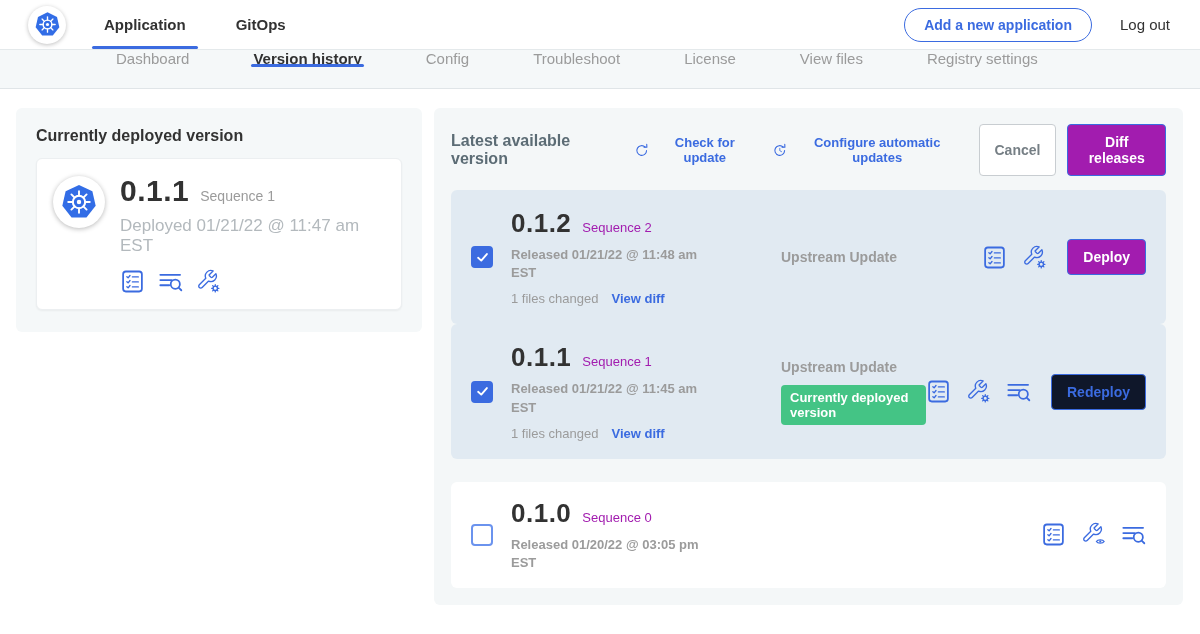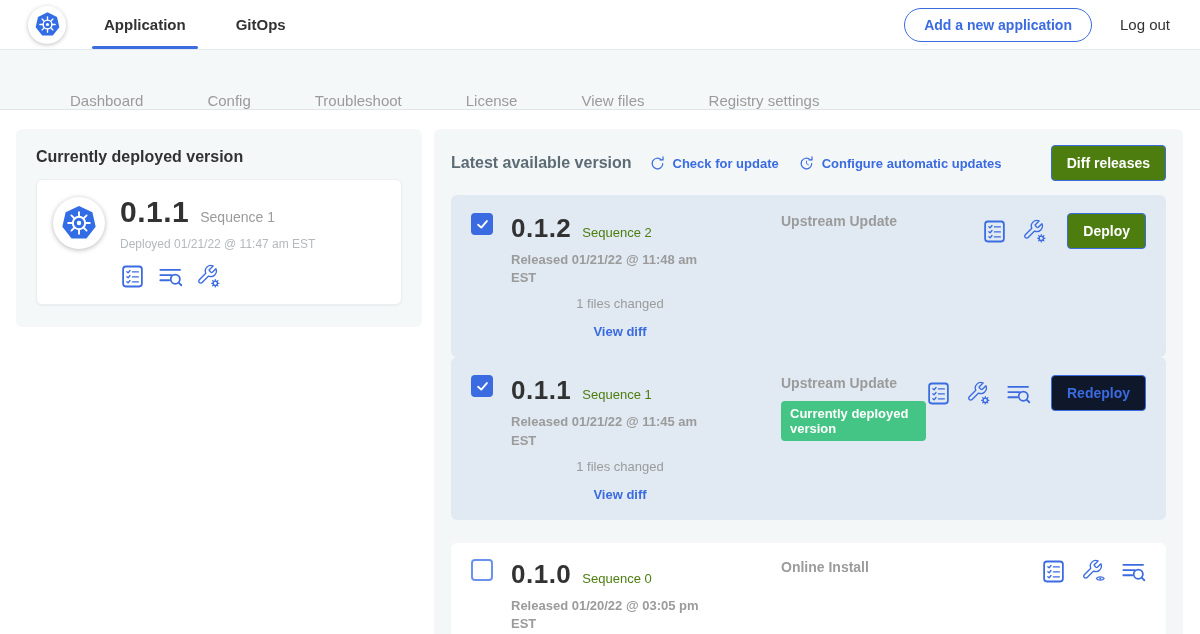--- a/index.html
+++ b/index.html
@@ -43,26 +43,26 @@
   .topnav-right { margin-left: auto; display: flex; align-items: center; gap: 28px; }
   .pill-btn {
     border: 1px solid #3b6be0; color: #3b6be0; background: #fff;
     font-family: inherit; font-size: 14px; font-weight: 700;
     border-radius: 17px; padding: 8px 19px; cursor: pointer;
   }
   .logout { font-size: 15px; color: #323232; cursor: pointer; }
 
   
   .subnav {
-    height: 61px;
+    height: 40px;
     background: #f5f8f9;
     border-top: 1px solid #e4e9eb;
     border-bottom: 1px solid #e0e5e8;
-    display: flex; align-items: flex-end;
-    padding-left: 70px; gap: 64px;
+    display: flex; align-items: flex-start;
+    padding-left: 116px; gap: 64px;
     font-size: 15px; color: #9b9b9b;
   }
   .subnav-tab { display: flex; align-items: center; position: relative; cursor: pointer; white-space: nowrap; }
   .subnav-tab.active { color: #323232; font-weight: 700; }
   .subnav-tab.active::after {
     content: ""; position: absolute; left: -2px; right: -2px; bottom: 0;
     height: 3px; background: #3b6be0; border-radius: 2px;
   }
 
   
@@ -82,63 +82,63 @@
   }
   .deployed-logo {
     width: 52px; height: 52px; border-radius: 50%;
     background: #fff; box-shadow: 0 1px 5px rgba(0,0,0,.28);
     display: flex; align-items: center; justify-content: center; flex: 0 0 auto;
     margin-top: 2px;
   }
   .v-line { display: flex; align-items: baseline; gap: 11px; }
   .v-num-lg { font-size: 30px; font-weight: 700; color: #323232; letter-spacing: .5px; }
   .v-seq { font-size: 14px; color: #9b9b9b; }
-  .deployed-at { font-size: 12px; color: #b3b9bd; margin-top: 8px; }
+  .deployed-at { font-size: 17px; color: #b3b9bd; margin-top: 8px; }
   .icon-row { display: flex; align-items: center; gap: 13px; margin-top: 13px; color: #3b6be0; }
   .icon-btn { color: #3b6be0; cursor: pointer; background: none; border: none; padding: 0; }
 
   
   .available-card {
     flex: 1 1 auto;
     background: #f4f7f8; border-radius: 6px;
     padding: 16px 17px 17px;
   }
   .avail-header { display: flex; align-items: center; gap: 19px; margin-bottom: 14px; }
   .avail-title { font-size: 16px; font-weight: 700; color: #5c6c75; margin-right: -2px; }
   .link-btn {
     display: flex; align-items: center; gap: 7px;
     color: #3b6be0; font-size: 13px; font-weight: 700;
     background: none; border: none; font-family: inherit; cursor: pointer;
   }
   .hdr-buttons { margin-left: auto; display: flex; gap: 11px; }
   .btn { font-family: inherit; font-size: 14px; font-weight: 700; border-radius: 4px; padding: 9px 15px; cursor: pointer; }
   .btn-secondary { background: #fff; color: #767f85; border: 1px solid #c8cdd1; }
-  .btn-primary { background: #4d7c0f; color: #fff; border: 1px solid #3b6be0; }
+  .btn-primary { background: #a21caf; color: #fff; border: 1px solid #3b6be0; }
   .btn-outline { background: #0f172a; color: #3b6be0; border: 1px solid #3b6be0; }
 
   .version-row {
     background: #e1eaf2; border-radius: 6px;
-    padding: 18px 20px; display: flex; align-items: flex-start;
+    padding: 18px 20px; display: flex; align-items: center;
   }
   .version-row.plain { background: #fff; padding: 16px 20px; }
   .checkbox {
     width: 22px; height: 22px; border-radius: 4px;
     border: 2px solid #6b93ee; background: #fff;
     flex: 0 0 auto; margin-right: 18px; cursor: pointer;
     display: flex; align-items: center; justify-content: center; color: #fff;
   }
   .checkbox.checked { background: #3b6be0; border-color: #3b6be0; }
   .checkbox svg { display: none; }
   .checkbox.checked svg { display: block; }
 
   .vblock { width: 218px; flex: 0 0 auto; }
   .v-num { font-size: 26px; font-weight: 700; color: #323232; letter-spacing: .5px; }
-  .v-seq-sm { font-size: 13px; color: #4d7c0f; }
+  .v-seq-sm { font-size: 13px; color: #a21caf; }
   .released { font-size: 13px; font-weight: 700; color: #9b9b9b; margin-top: 7px; width: 190px; line-height: 1.4; }
-  .diff-line { margin-top: 9px; display: flex; align-items: center; gap: 13px; font-size: 13px; flex-direction: column; }
+  .diff-line { margin-top: 9px; display: flex; align-items: center; gap: 13px; font-size: 13px; }
   .files-changed { color: #9b9b9b; }
   .view-diff { color: #3b6be0; font-weight: 700; cursor: pointer; }
 
   .mblock { flex: 1 1 auto; padding-left: 52px; }
   .source { font-size: 14px; font-weight: 700; color: #9b9b9b; }
   .badge {
     display: inline-block; margin-top: 10px;
     font-size: 13px; font-weight: 700; color: #fff;
     border-radius: 4px; padding: 5px 9px;
   }
@@ -241,20 +241,21 @@
     <div class="app-tab">GitOps</div>
   </nav>
   <div class="topnav-right">
     <button class="pill-btn">Add a new application</button>
     <span class="logout">Log out</span>
   </div>
 </header>
 
 <nav class="subnav">
   <div class="subnav-tab">Dashboard</div>
+  <div class="subnav-tab active">Version history</div>
   <div class="subnav-tab">Config</div>
   <div class="subnav-tab">Troubleshoot</div>
   <div class="subnav-tab">License</div>
   <div class="subnav-tab">View files</div>
   <div class="subnav-tab">Registry settings</div>
 </nav>
 
 <main class="main">
 
   <aside class="deployed-card">
@@ -303,20 +304,21 @@
           </svg>
         <span>Check for update</span>
       </button>
       <button class="link-btn">
         <svg class="ic" width="17" height="17">
             <use href="#sym-schedule"></use>
           </svg>
         <span>Configure automatic updates</span>
       </button>
       <div class="hdr-buttons">
+        <button class="btn btn-secondary">Cancel</button>
         <button class="btn btn-primary">Diff releases</button>
       </div>
     </div>
 
     <div class="version-row">
       <div class="checkbox checked">
         <svg class="ic" width="15" height="15">
             <use href="#sym-check"></use>
           </svg>
       </div>
@@ -400,21 +402,20 @@
         
       </div>
       <div class="vblock">
         <div class="v-line">
           <span class="v-num">0.1.0</span>
           <span class="v-seq-sm">Sequence 0</span>
         </div>
         <div class="released">Released 01/20/22 @ 03:05 pm EST</div>
       </div>
       <div class="mblock">
-        <div class="source">Online Install</div>
       </div>
       <div class="rblock">
         <button class="icon-btn">
           <svg class="ic" width="25" height="25">
               <use href="#sym-checklist"></use>
             </svg>
         </button>
         <button class="icon-btn">
           <svg class="ic" width="25" height="25">
               <use href="#sym-wrench"></use>

